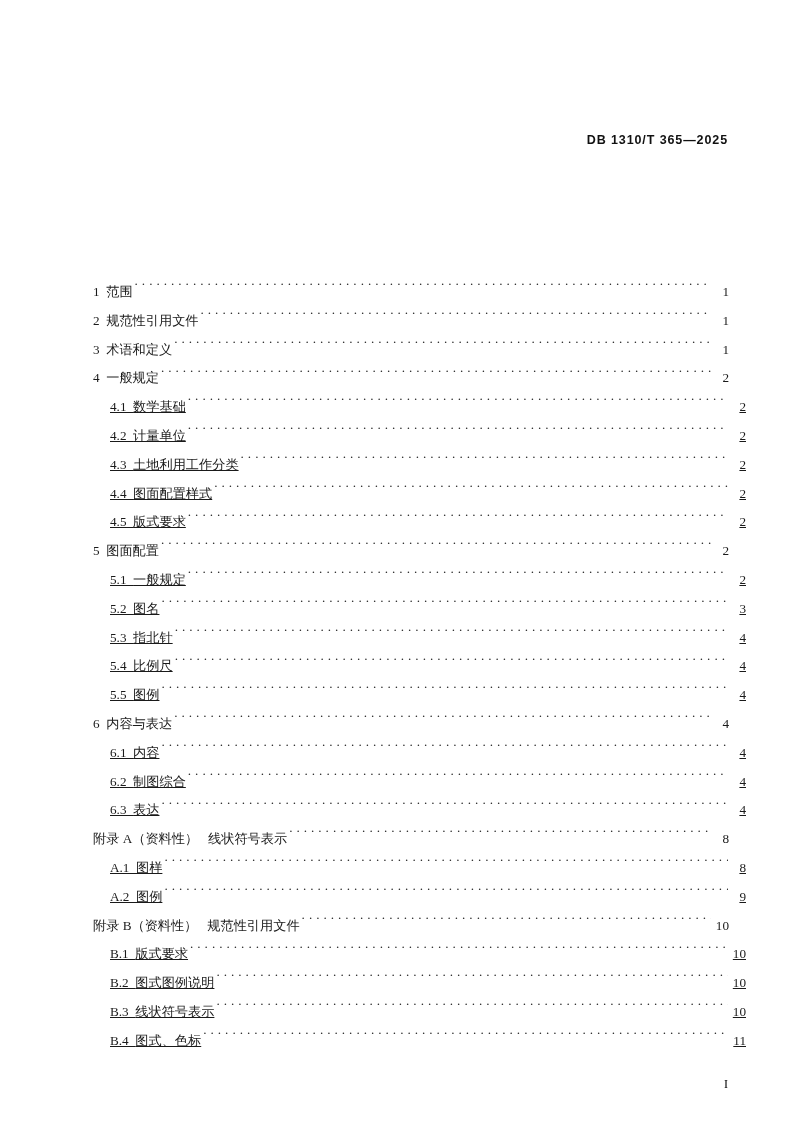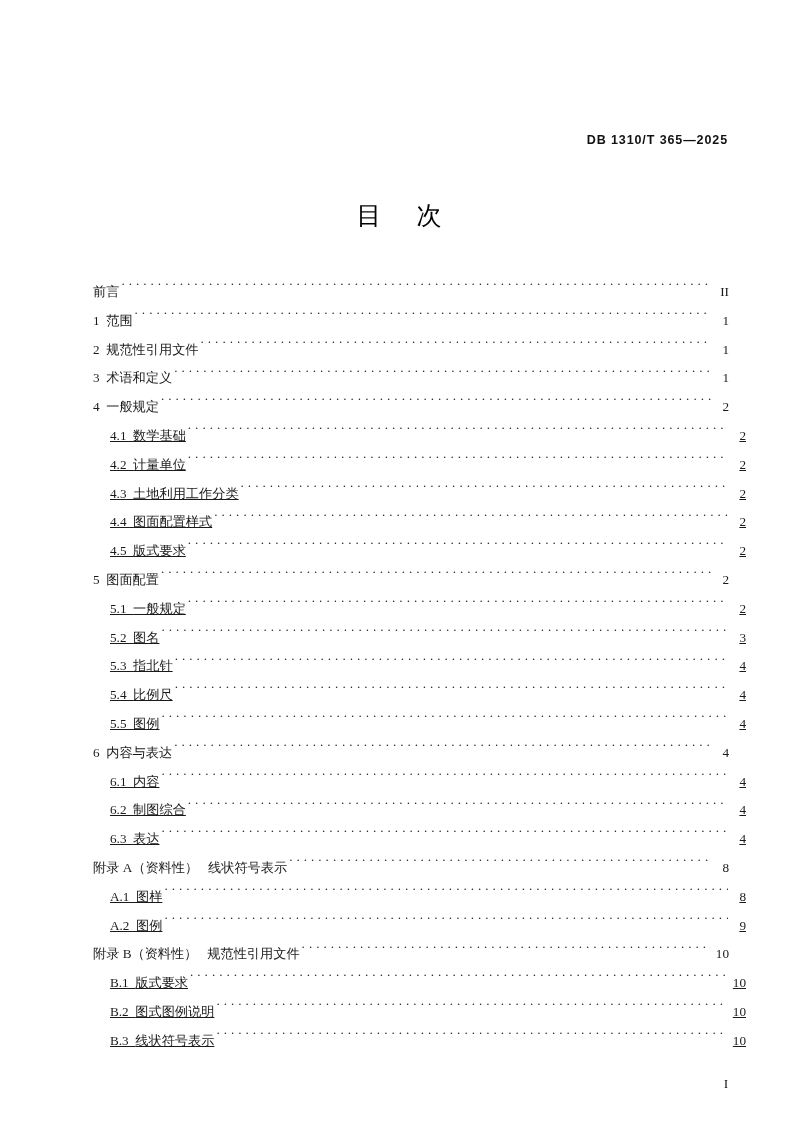--- a/index.html
+++ b/index.html
@@ -129,24 +129,22 @@
     white-space: pre;
   }
 </style>
 </head>
 <body>
 
 <div class="page">
 
   <div class="header">DB 1310/T 365—2025</div>
 
-  <div class="doc-title">目    次</div>
 
   <div class="toc" id="toc-list">
-      <div class="toc-row"><span class="row-label">前言</span><span class="leader"></span><span class="row-page">II</span></div>
       <div class="toc-row"><span class="row-num">1&nbsp;&nbsp;</span><span class="row-label">范围</span><span class="leader"></span><span class="row-page">1</span></div>
       <div class="toc-row"><span class="row-num">2&nbsp;&nbsp;</span><span class="row-label">规范性引用文件</span><span class="leader"></span><span class="row-page">1</span></div>
       <div class="toc-row"><span class="row-num">3&nbsp;&nbsp;</span><span class="row-label">术语和定义</span><span class="leader"></span><span class="row-page">1</span></div>
       <div class="toc-row"><span class="row-num">4&nbsp;&nbsp;</span><span class="row-label">一般规定</span><span class="leader"></span><span class="row-page">2</span></div>
       <div class="toc-row lvl2"><span class="row-num">4.1&nbsp;&nbsp;</span><span class="row-label">数学基础</span><span class="leader"></span><span class="row-page">2</span></div>
       <div class="toc-row lvl2"><span class="row-num">4.2&nbsp;&nbsp;</span><span class="row-label">计量单位</span><span class="leader"></span><span class="row-page">2</span></div>
       <div class="toc-row lvl2"><span class="row-num">4.3&nbsp;&nbsp;</span><span class="row-label">土地利用工作分类</span><span class="leader"></span><span class="row-page">2</span></div>
       <div class="toc-row lvl2"><span class="row-num">4.4&nbsp;&nbsp;</span><span class="row-label">图面配置样式</span><span class="leader"></span><span class="row-page">2</span></div>
       <div class="toc-row lvl2"><span class="row-num">4.5&nbsp;&nbsp;</span><span class="row-label">版式要求</span><span class="leader"></span><span class="row-page">2</span></div>
       <div class="toc-row"><span class="row-num">5&nbsp;&nbsp;</span><span class="row-label">图面配置</span><span class="leader"></span><span class="row-page">2</span></div>
@@ -159,17 +157,18 @@
       <div class="toc-row lvl2"><span class="row-num">6.1&nbsp;&nbsp;</span><span class="row-label">内容</span><span class="leader"></span><span class="row-page">4</span></div>
       <div class="toc-row lvl2"><span class="row-num">6.2&nbsp;&nbsp;</span><span class="row-label">制图综合</span><span class="leader"></span><span class="row-page">4</span></div>
       <div class="toc-row lvl2"><span class="row-num">6.3&nbsp;&nbsp;</span><span class="row-label">表达</span><span class="leader"></span><span class="row-page">4</span></div>
       <div class="toc-row"><span class="row-num">附录 A（资料性）&nbsp;&nbsp;&nbsp;</span><span class="row-label">线状符号表示</span><span class="leader"></span><span class="row-page">8</span></div>
       <div class="toc-row lvl2"><span class="row-num">A.1&nbsp;&nbsp;</span><span class="row-label">图样</span><span class="leader"></span><span class="row-page">8</span></div>
       <div class="toc-row lvl2"><span class="row-num">A.2&nbsp;&nbsp;</span><span class="row-label">图例</span><span class="leader"></span><span class="row-page">9</span></div>
       <div class="toc-row"><span class="row-num">附录 B（资料性）&nbsp;&nbsp;&nbsp;</span><span class="row-label">规范性引用文件</span><span class="leader"></span><span class="row-page">10</span></div>
       <div class="toc-row lvl2"><span class="row-num">B.1&nbsp;&nbsp;</span><span class="row-label">版式要求</span><span class="leader"></span><span class="row-page">10</span></div>
       <div class="toc-row lvl2"><span class="row-num">B.2&nbsp;&nbsp;</span><span class="row-label">图式图例说明</span><span class="leader"></span><span class="row-page">10</span></div>
       <div class="toc-row lvl2"><span class="row-num">B.3&nbsp;&nbsp;</span><span class="row-label">线状符号表示</span><span class="leader"></span><span class="row-page">10</span></div>
+      <div class="toc-row lvl2"><span class="row-num">B.4&nbsp;&nbsp;</span><span class="row-label">图式、色标</span><span class="leader"></span><span class="row-page">11</span></div>
     </div>
 
   <div class="footer">I</div>
 
 </div>
 
 </body></html>

